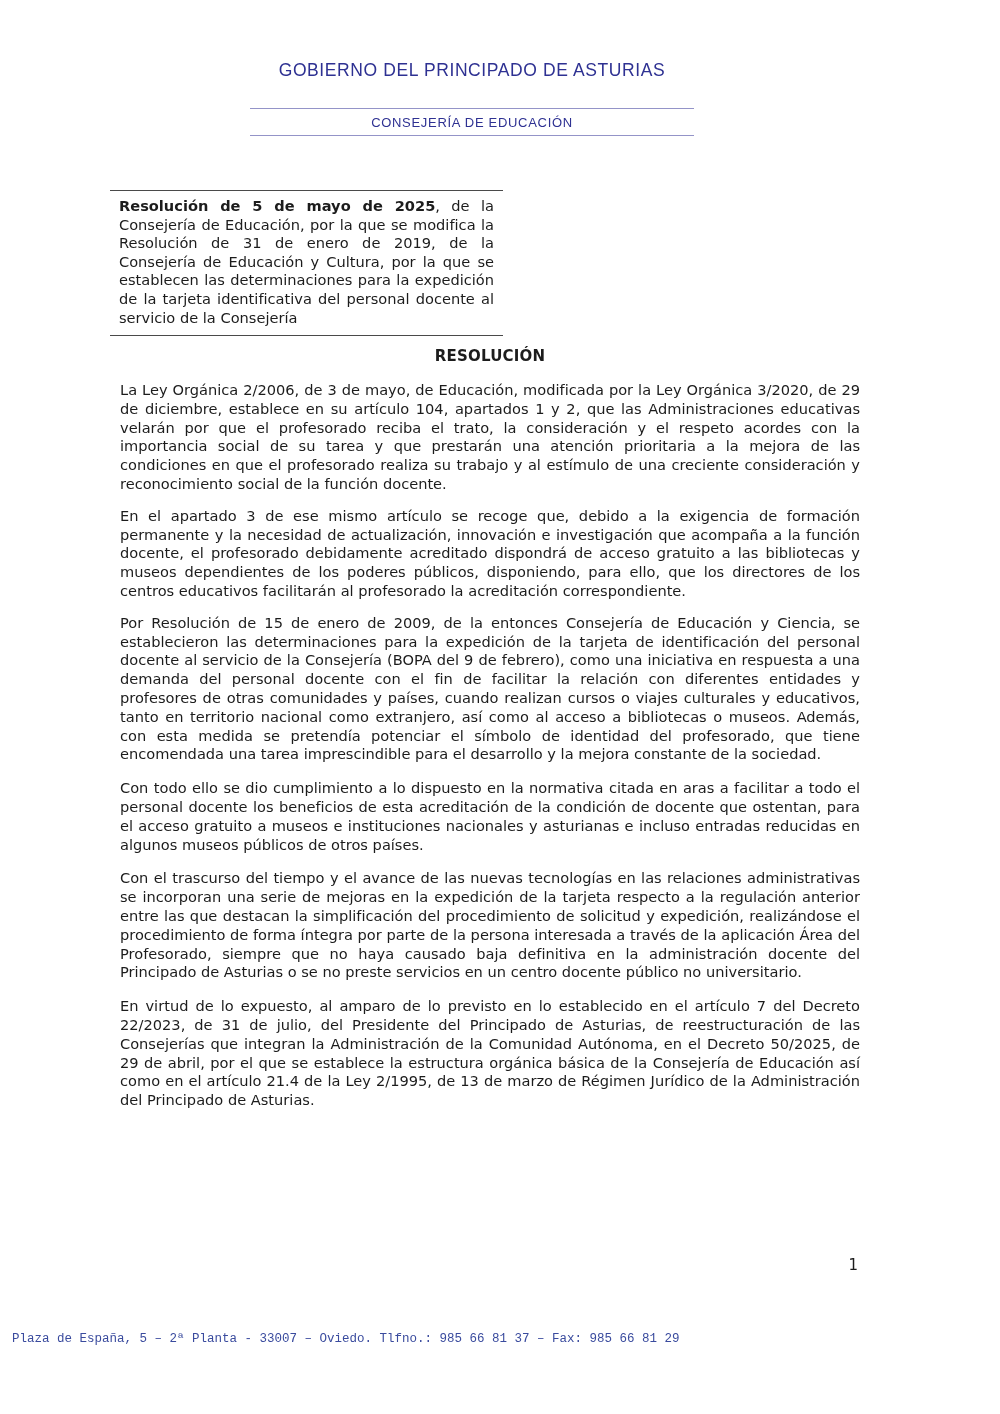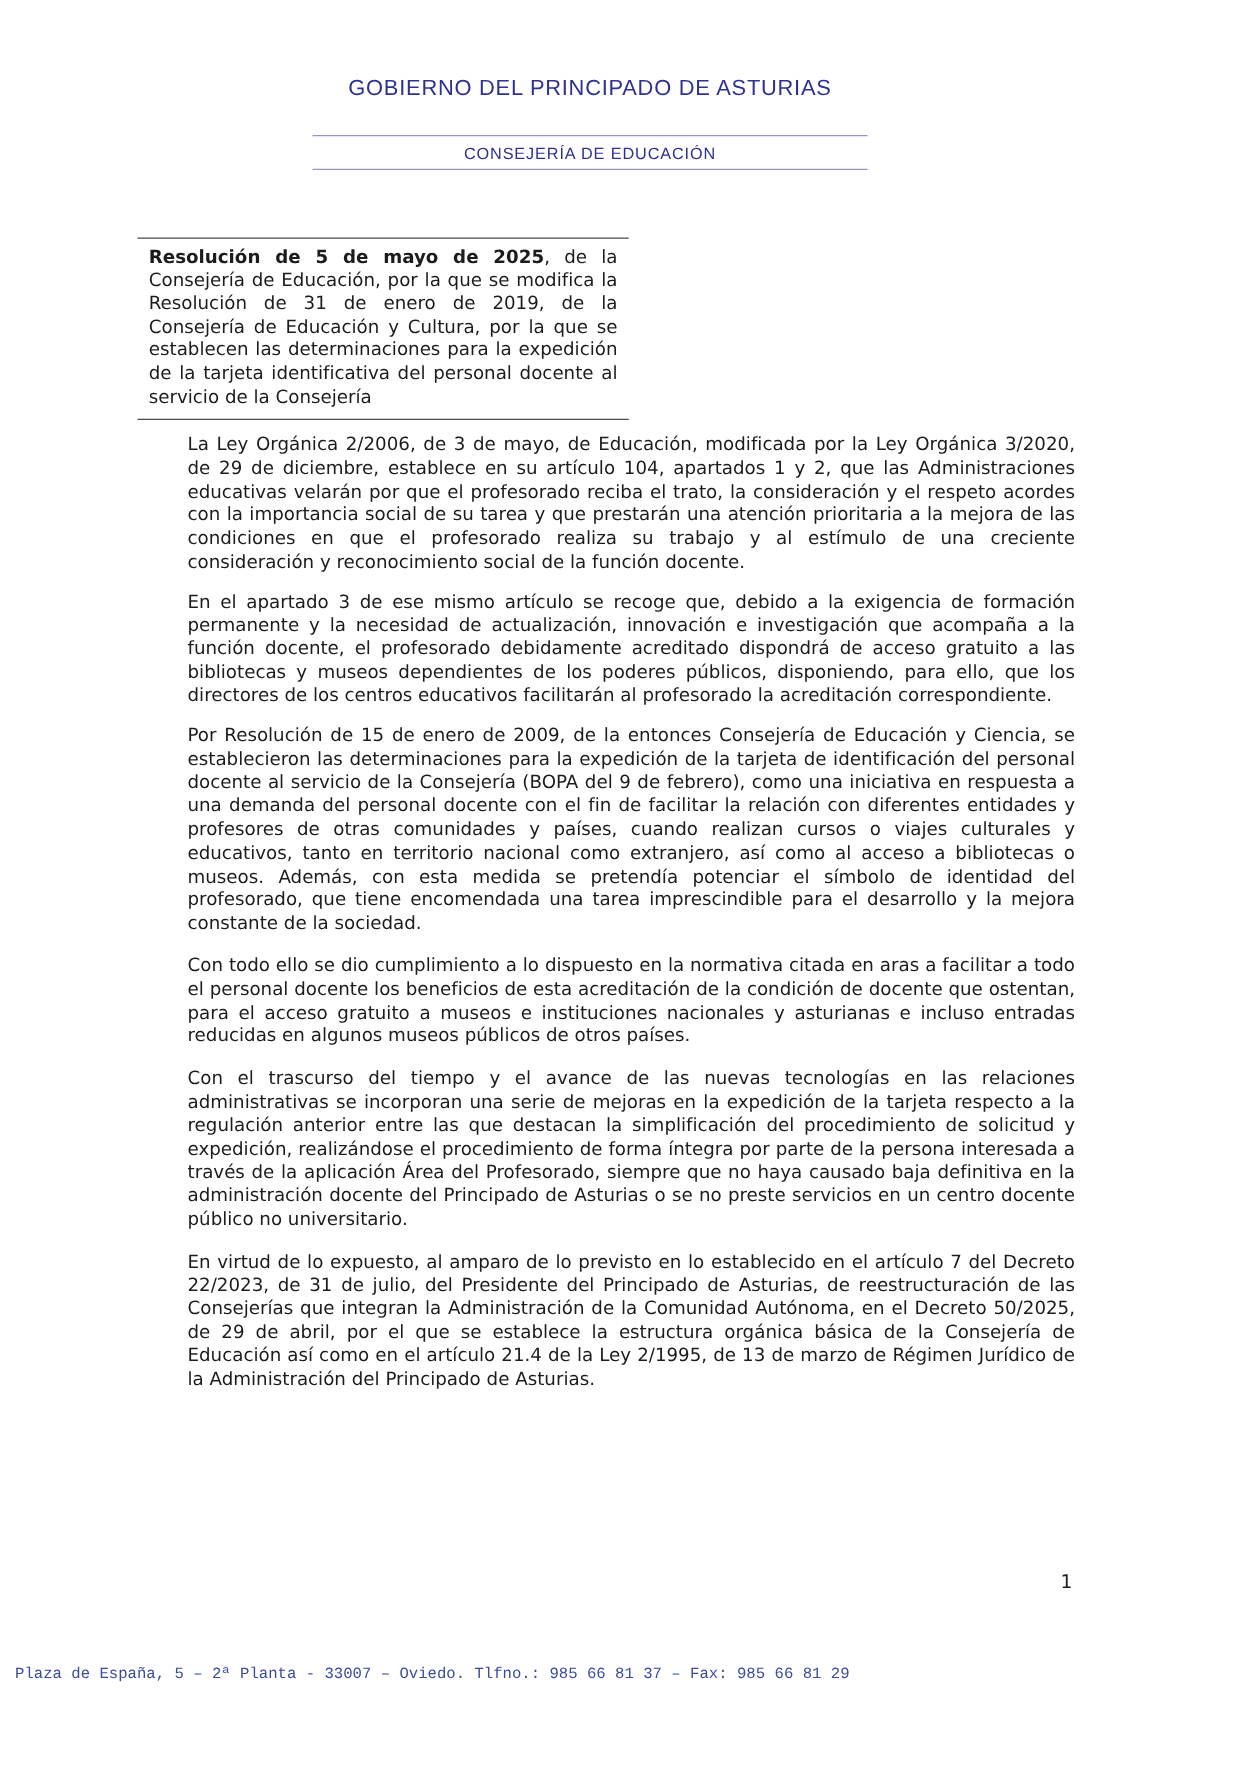--- a/index.html
+++ b/index.html
@@ -77,21 +77,20 @@
     font-size: 15px;
     font-weight: bold;
     margin-bottom: 16px;
     letter-spacing: 0.2px;
   }
   .doc-body p {
     font-size: 14.6px;
     line-height: 18.8px;
     text-align: justify;
     margin-bottom: 13px;
-    margin-left: 30px;
   }
   .doc-body p.sp { margin-top: 15px; }
 
   
   .page-number {
     position: absolute;
     top: 1256px;
     right: 142px;
     font-size: 15px;
     color: #1c1c1c;
@@ -116,20 +115,21 @@
     <div class="lh-rule rule-top"></div>
     <div class="dept-title">CONSEJERÍA DE EDUCACIÓN</div>
     <div class="lh-rule"></div>
   </header>
 
   <section class="title-block">
     <span class="bold">Resolución de 5 de mayo de 2025</span><span>, de la Consejería de Educación, por la que se modifica la Resolución de 31 de enero de 2019, de la Consejería de Educación y Cultura, por la que se establecen las determinaciones para la expedición de la tarjeta identificativa del personal docente al servicio de la Consejería</span>
   </section>
 
   <main class="doc-body">
+    <h1 class="section-heading">RESOLUCIÓN</h1>
 
     <p>La Ley Orgánica 2/2006, de 3 de mayo, de Educación, modificada por la Ley Orgánica 3/2020, de 29 de diciembre, establece en su artículo 104, apartados 1 y 2, que las Administraciones educativas velarán por que el profesorado reciba el trato, la consideración y el respeto acordes con la importancia social de su tarea y que prestarán una atención prioritaria a la mejora de las condiciones en que el profesorado realiza su trabajo y al estímulo de una creciente consideración y reconocimiento social de la función docente.</p>
     <p>En el apartado 3 de ese mismo artículo se recoge que, debido a la exigencia de formación permanente y la necesidad de actualización, innovación e investigación que acompaña a la función docente, el profesorado debidamente acreditado dispondrá de acceso gratuito a las bibliotecas y museos dependientes de los poderes públicos, disponiendo, para ello, que los directores de los centros educativos facilitarán al profesorado la acreditación correspondiente.</p>
     <p>Por Resolución de 15 de enero de 2009, de la entonces Consejería de Educación y Ciencia, se establecieron las determinaciones para la expedición de la tarjeta de identificación del personal docente al servicio de la Consejería (BOPA del 9 de febrero), como una iniciativa en respuesta a una demanda del personal docente con el fin de facilitar la relación con diferentes entidades y profesores de otras comunidades y países, cuando realizan cursos o viajes culturales y educativos, tanto en territorio nacional como extranjero, así como al acceso a bibliotecas o museos. Además, con esta medida se pretendía potenciar el símbolo de identidad del profesorado, que tiene encomendada una tarea imprescindible para el desarrollo y la mejora constante de la sociedad.</p>
     <p class="sp">Con todo ello se dio cumplimiento a lo dispuesto en la normativa citada en aras a facilitar a todo el personal docente los beneficios de esta acreditación de la condición de docente que ostentan, para el acceso gratuito a museos e instituciones nacionales y asturianas e incluso entradas reducidas en algunos museos públicos de otros países.</p>
     <p class="sp">Con el trascurso del tiempo y el avance de las nuevas tecnologías en las relaciones administrativas se incorporan una serie de mejoras en la expedición de la tarjeta respecto a la regulación anterior entre las que destacan la simplificación del procedimiento de solicitud y expedición, realizándose el procedimiento de forma íntegra por parte de la persona interesada a través de la aplicación Área del Profesorado, siempre que no haya causado baja definitiva en la administración docente del Principado de Asturias o se no preste servicios en un centro docente público no universitario.</p>
     <p class="sp">En virtud de lo expuesto, al amparo de lo previsto en lo establecido en el artículo 7 del Decreto 22/2023, de 31 de julio, del Presidente del Principado de Asturias, de reestructuración de las Consejerías que integran la Administración de la Comunidad Autónoma, en el Decreto 50/2025, de 29 de abril, por el que se establece la estructura orgánica básica de la Consejería de Educación así como en el artículo 21.4 de la Ley 2/1995, de 13 de marzo de Régimen Jurídico de la Administración del Principado de Asturias.</p>
   </main>
 
   <div class="page-number">1</div>

